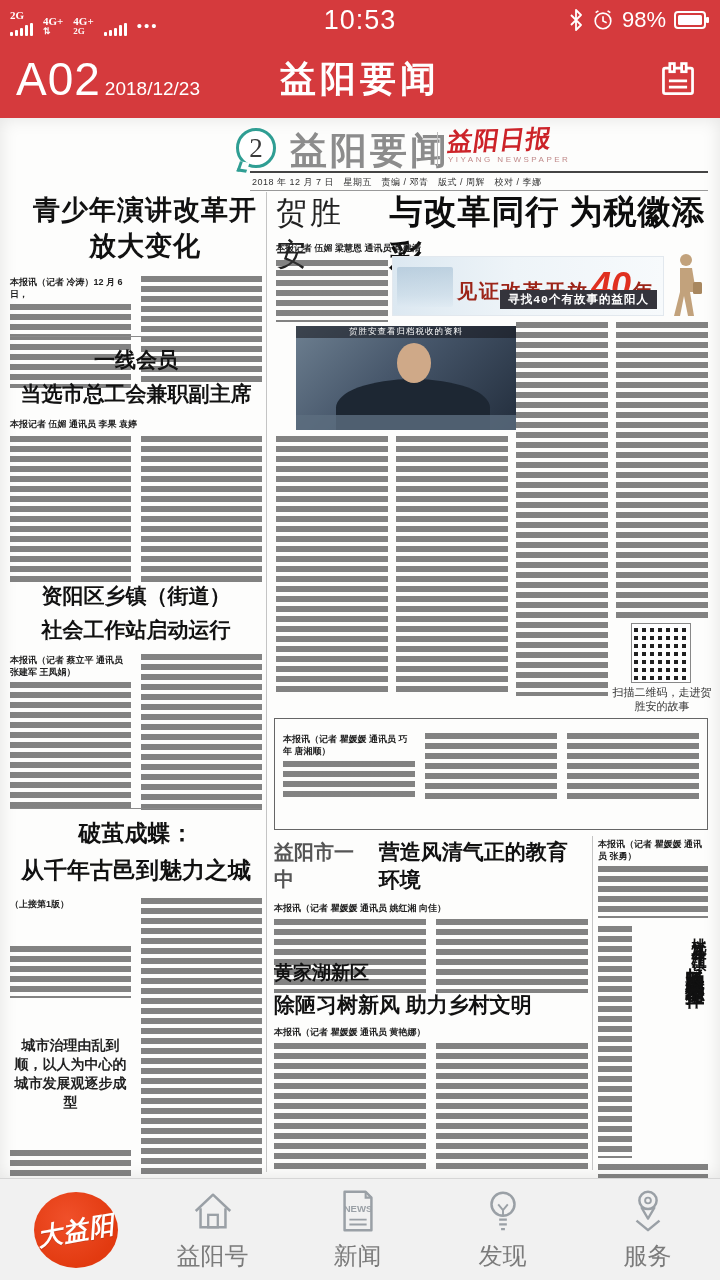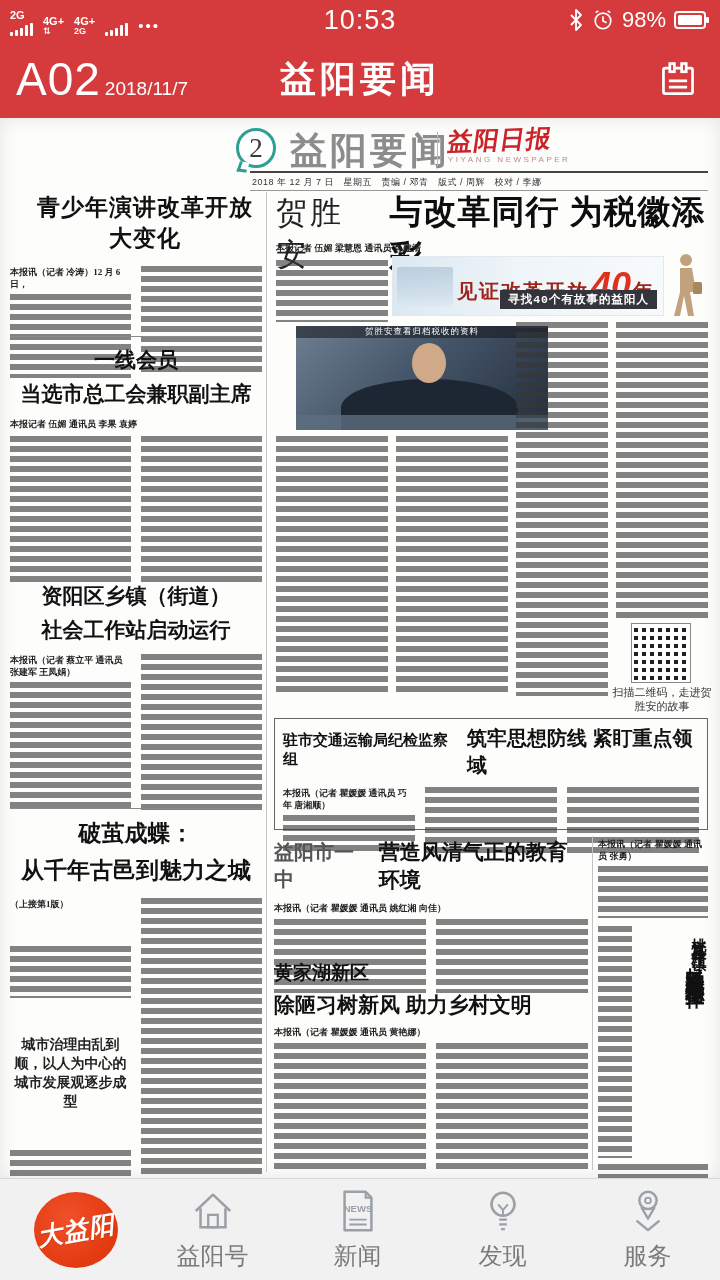--- a/index.html
+++ b/index.html
@@ -3,21 +3,21 @@
 <meta charset="utf-8">
 <style>
   html,body{margin:0;padding:0;}
   body{width:720px;height:1280px;font-family:"Liberation Sans","DejaVu Sans",sans-serif;background:#ffffff;overflow:hidden;}
   .screen{position:relative;width:720px;height:1280px;background:#fff;}
 
   
   .statusbar{position:absolute;left:0;top:0;width:720px;height:40px;background:#d53a3d;color:#fff;
     display:flex;align-items:center;}
   .sb-left{position:absolute;left:10px;top:4px;display:flex;align-items:flex-end;gap:10px;height:32px;}
-  .sb-net{display:flex;flex-direction:column;align-items:flex-start;line-height:1;}
+  .sb-net{display:flex;flex-direction:column;align-items:flex-start;line-height:1;font-family:Liberation Serif, serif;}
   .sb-net .lbl{font-size:11px;font-weight:700;}
   .sb-net .lbl2{font-size:9px;font-weight:700;opacity:.95;}
   .bars{display:flex;align-items:flex-end;gap:2px;height:13px;margin-top:2px;}
   .bars i{display:block;width:3px;background:#fff;border-radius:1px;}
   .b1{height:4px}.b2{height:6px}.b3{height:8px}.b4{height:11px}.b5{height:13px}
   .sb-dots{font-size:15px;letter-spacing:2px;align-self:center;margin-top:10px;}
   .sb-time{position:absolute;left:0;right:0;top:0;height:40px;display:flex;align-items:center;justify-content:center;
     font-size:27px;font-weight:400;letter-spacing:1px;}
   .sb-right{position:absolute;right:10px;top:0;height:40px;display:flex;align-items:center;gap:8px;}
   .sb-batt-pct{font-size:22px;font-weight:400;}
@@ -51,21 +51,21 @@
   .mh-date{left:252px;top:58px;font-size:9px;color:#333;letter-spacing:.5px;}
   .mh-rule2{left:250px;top:72px;width:458px;height:1px;background:#999;}
 
   .vrule{width:1px;background:#c4c4c4;}
   .hline{height:1px;background:#8a8a8a;}
 
   
   .tx{background-image:repeating-linear-gradient(180deg,rgba(55,55,55,.62) 0px,rgba(55,55,55,.62) 6px,
       rgba(0,0,0,0) 6px,rgba(0,0,0,0) 10px);}
   .cols{display:flex;gap:10px;}
-  .cols>div{flex:1;font-family:Liberation Serif, serif;}
+  .cols>div{flex:1;}
 
   .h-black{color:#111;font-weight:700;}
   .center{text-align:center;}
   .byline{font-size:9px;font-weight:700;color:#222;line-height:1.35;}
 
   
   .ma-head{display:flex;align-items:baseline;gap:20px;}
   .ma-author{font-size:31px;font-weight:400;color:#222;letter-spacing:3px;}
   .ma-main{font-size:33px;font-weight:800;color:#0d0d0d;letter-spacing:1px;}
 
@@ -167,21 +167,21 @@
         <rect x="1" y="2" width="30" height="16" rx="3" fill="none" stroke="#fff" stroke-width="2"></rect>
         <rect x="4" y="5" width="24" height="10" rx="1.5" fill="#fff"></rect>
         <rect x="32" y="7" width="3" height="6" rx="1" fill="#fff"></rect>
       </svg>
     </div>
   </div>
 
   <div class="appheader">
     <div class="ah-page">
       <span class="ah-code">A02</span>
-      <span class="ah-date">2018/11/7</span>
+      <span class="ah-date">2018/12/23</span>
     </div>
     <div class="ah-title">益阳要闻</div>
     <svg class="ah-icon" viewBox="0 0 44 44">
       <rect x="6" y="10" width="32" height="28" rx="2" fill="none" stroke="#fff" stroke-width="3"></rect>
       <rect x="13" y="5" width="5" height="9" fill="#d53a3d" stroke="#fff" stroke-width="3"></rect>
       <rect x="26" y="5" width="5" height="9" fill="#d53a3d" stroke="#fff" stroke-width="3"></rect>
       <path d="M12 24 H32 M12 31 H32" stroke="#fff" stroke-width="3"></path>
     </svg>
   </div>
 
@@ -197,21 +197,21 @@
       <span class="cn">益阳日报</span>
       <span class="en">YIYANG NEWSPAPER</span>
     </div>
     <div class="abs mh-rule1"></div>
     <div class="abs mh-date">2018 年 12 月 7 日　星期五　责编 / 邓青　版式 / 周辉　校对 / 李娜</div>
     <div class="abs mh-rule2"></div>
 
     <div class="abs vrule" style="left:266px;top:74px;height:980px;"></div>
 
     <div class="abs" style="left:10px;top:74px;width:252px;">
-      <div class="h-black center" style="font-size:23px;letter-spacing:1px;margin-left:18px;">青少年演讲改革开放大变化</div>
+      <div class="h-black center" style="font-size:27px;letter-spacing:1px;margin-left:18px;">青少年演讲改革开放大变化</div>
       <div class="cols" style="margin-top:12px;height:108px;">
         <div>
           <div class="byline">本报讯（记者 冷涛）12 月 6 日，</div>
           <div class="tx" style="height:84px;margin-top:4px;"></div>
         </div>
         <div class="tx"></div>
       </div>
     </div>
     <div class="abs hline" style="left:10px;top:218px;width:252px;"></div>
 
@@ -269,40 +269,36 @@
     </div>
 
     <svg class="abs" style="left:666px;top:134px;" width="40" height="68" viewBox="0 0 40 68">
       <circle cx="20" cy="8" r="6" fill="#c2a27c"></circle>
       <path d="M14 16 L26 16 L30 40 L24 40 L28 64 L22 64 L18 44 L14 64 L8 64 L14 40 Z" fill="#c2a27c"></path>
       <rect x="27" y="30" width="9" height="12" rx="1.5" fill="#a8875f"></rect>
     </svg>
 
     <div class="abs tx" style="left:276px;top:142px;width:112px;height:62px;"></div>
 
-    <div class="abs photo" style="left:296px;top:208px;width:252px;height:104px;">
+    <div class="abs photo" style="left:296px;top:208px;width:220px;height:104px;">
       <div class="body-shape"></div>
       <div class="face"></div>
       <div class="desk"></div>
       <div class="cap">贺胜安查看归档税收的资料</div>
     </div>
 
     <div class="abs tx" style="left:276px;top:318px;width:112px;height:260px;"></div>
     <div class="abs tx" style="left:396px;top:318px;width:112px;height:260px;"></div>
     <div class="abs tx" style="left:516px;top:204px;width:92px;height:374px;"></div>
     <div class="abs tx" style="left:616px;top:204px;width:92px;height:296px;"></div>
 
     <div class="abs qr" style="left:632px;top:506px;width:58px;height:58px;"></div>
     <div class="abs qr-cap" style="left:612px;top:567px;width:100px;">扫描二维码，走进贺胜安的故事</div>
 
     <div class="abs boxed" style="left:274px;top:600px;width:434px;height:112px;padding:6px 8px;">
-      <div class="kicker-row">
-        <span class="h-black" style="font-size:15px;">驻市交通运输局纪检监察组</span>
-        <span class="h-black" style="font-size:20px;">筑牢思想防线  紧盯重点领域</span>
-      </div>
       <div class="cols" style="margin-top:8px;height:66px;">
         <div>
           <div class="byline">本报讯（记者 瞿媛媛 通讯员 巧年 唐湘顺）</div>
           <div class="tx" style="height:40px;margin-top:4px;"></div>
         </div>
         <div class="tx"></div>
         <div class="tx"></div>
       </div>
     </div>
 

